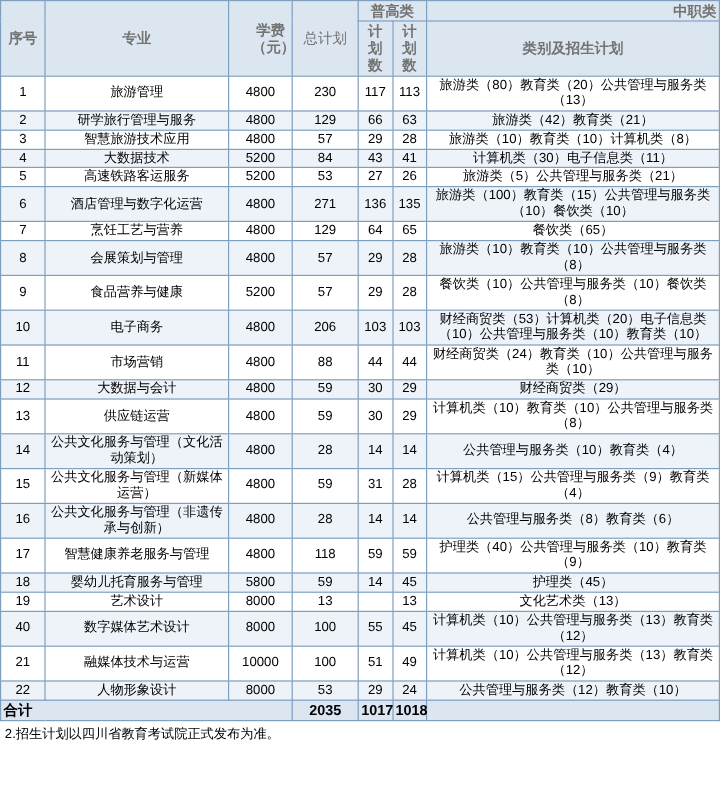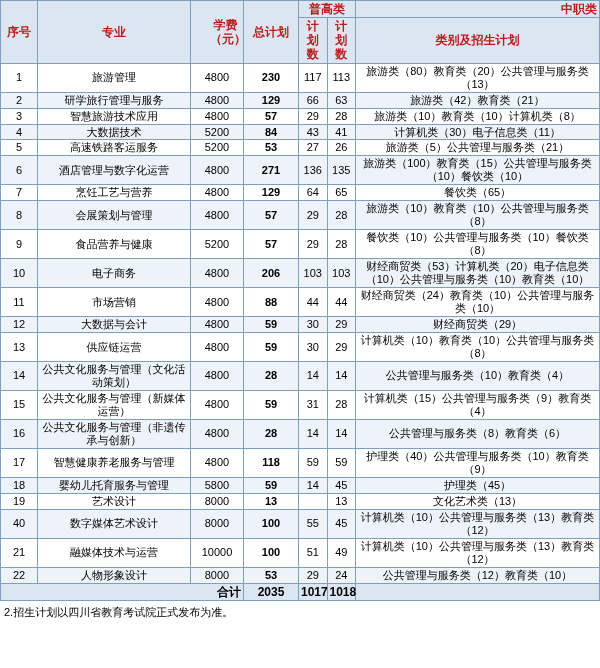--- a/index.html
+++ b/index.html
@@ -20,41 +20,41 @@
     border:1px solid #7f9fbf;
     padding:1px 2px;
     vertical-align:middle;
     line-height:1.18;
   }
   thead th{
     background:#dce6f1;
     font-weight:bold;
     text-align:center;
     font-size:12px;
-    color:#b91c1c;
+    color:#737373;
   }
   .col-no{width:32px;text-align:center;}
   .col-major{width:148px;text-align:center;padding-left:5px;}
   .col-fee{width:48px;text-align:center;}
-  .col-total{width:50px;text-align:center;font-weight:bold;}
+  .col-total{width:50px;text-align:center;font-weight:normal;}
   .col-p1{width:52px;text-align:center;}
   .col-p2{width:52px;text-align:center;}
   .col-zz{width:auto;text-align:center;padding-left:4px;}
 
   tbody tr td{font-size:11px;}
   tbody tr.alt td{background:#eef3f9;}
   tbody tr td.col-no,tbody tr td.col-fee,tbody tr td.col-total,
   tbody tr td.col-p1,tbody tr td.col-p2{text-align:center;}
   tr.total-row td{
     background:#dce6f1;
     font-weight:bold;
     text-align:center;
     font-size:12px;
   }
-  tr.total-row td.total-label{text-align:right;}
+  tr.total-row td.total-label{text-align:left;}
   .notes{
     padding:4px 4px 0 4px;
     font-size:11px;
     line-height:1.45;
   }
   .notes p{margin:0 0 2px 0;}
   .two-line{display:block;margin-left:17px;}
 </style>
 </head>
 <body>

